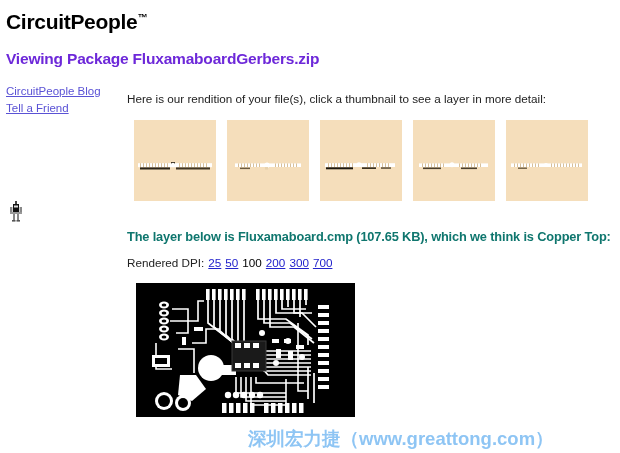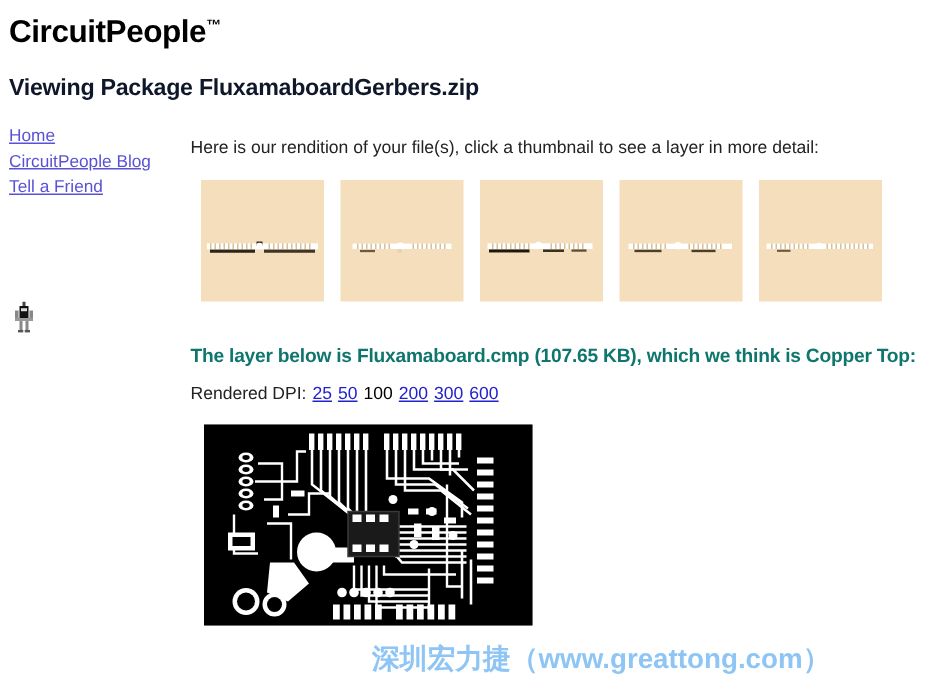--- a/index.html
+++ b/index.html
@@ -33,21 +33,21 @@
     font-weight: bold;
   }
 
   .page-heading {
     position: absolute;
     left: 6px;
     top: 50px;
     font-size: 15.5px;
     font-weight: bold;
     letter-spacing: -0.2px;
-    color: #0f172a;
+    color: #6d28d9;
     white-space: nowrap;
   }
 
   
   .sidebar {
     position: absolute;
     left: 6px;
     top: 83px;
     width: 115px;
   }
@@ -165,21 +165,20 @@
 </head>
 <body>
 
 <div class="site-title">
   <span>CircuitPeople</span><span class="tm">™</span>
 </div>
 
 <div class="page-heading">Viewing Package FluxamaboardGerbers.zip</div>
 
 <nav class="sidebar">
-  <a class="nav-link">Home</a>
   <a class="nav-link">CircuitPeople Blog</a>
   <a class="nav-link">Tell a Friend</a>
   <div class="nav-gap"></div>
 
   <span class="mascot">
     <svg width="14" height="22" viewBox="0 0 14 22" xmlns="http://www.w3.org/2000/svg">
       <rect x="6" y="0" width="2" height="3" fill="#444"></rect>
       <rect x="4" y="3" width="6" height="8" fill="#111"></rect>
       <rect x="5" y="4.5" width="4" height="2" fill="#ddd"></rect>
       <rect x="1" y="11" width="12" height="2" fill="#999"></rect>
@@ -349,21 +348,21 @@
         <circle cx="36" cy="5" r="2.1" fill="#ffffff"></circle>
       </svg>
     </span>
   </a>
 
 </div>
 
 <div class="layer-heading">The layer below is Fluxamaboard.cmp (107.65 KB), which we think is Copper Top:</div>
 
 <div class="dpi-row">
-  <span class="dpi-label">Rendered DPI:</span><a class="dpi-link">25</a><a class="dpi-link">50</a><span class="dpi-current">100</span><a class="dpi-link">200</a><a class="dpi-link">300</a><a class="dpi-link">600</a>
+  <span class="dpi-label">Rendered DPI:</span><a class="dpi-link">25</a><a class="dpi-link">50</a><span class="dpi-current">100</span><a class="dpi-link">200</a><a class="dpi-link">300</a><a class="dpi-link">700</a>
 </div>
 
 <div class="board-wrap">
   <svg width="219" height="134" viewBox="0 0 219 134" xmlns="http://www.w3.org/2000/svg">
     <rect x="0" y="0" width="219" height="134" fill="#000000"></rect>
 
     <g fill="#ffffff">
       <rect x="70" y="6" width="3.6" height="11"></rect>
         <rect x="76" y="6" width="3.6" height="11"></rect>
       <rect x="82" y="6" width="3.6" height="11"></rect>

